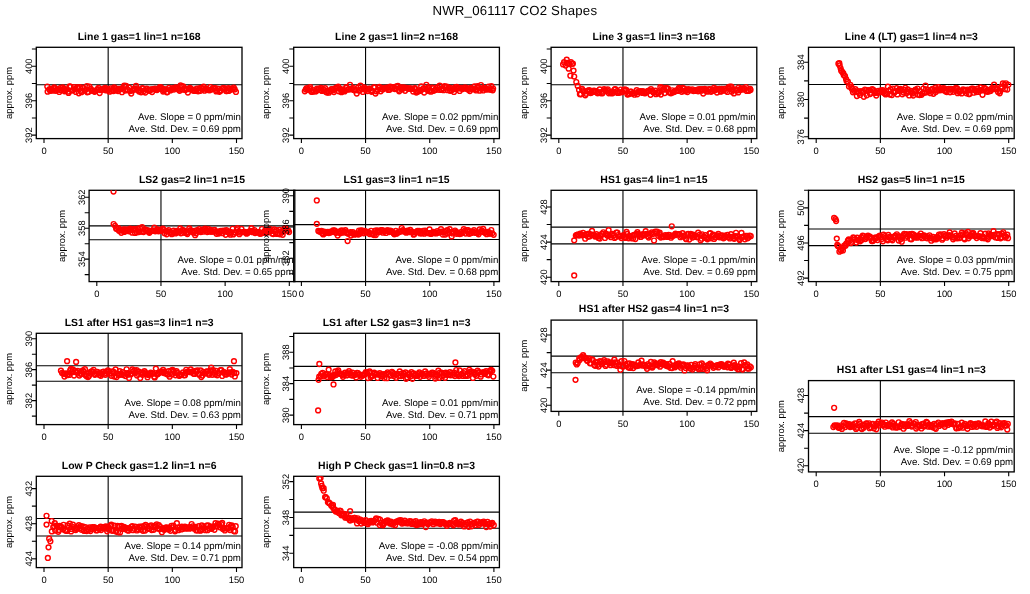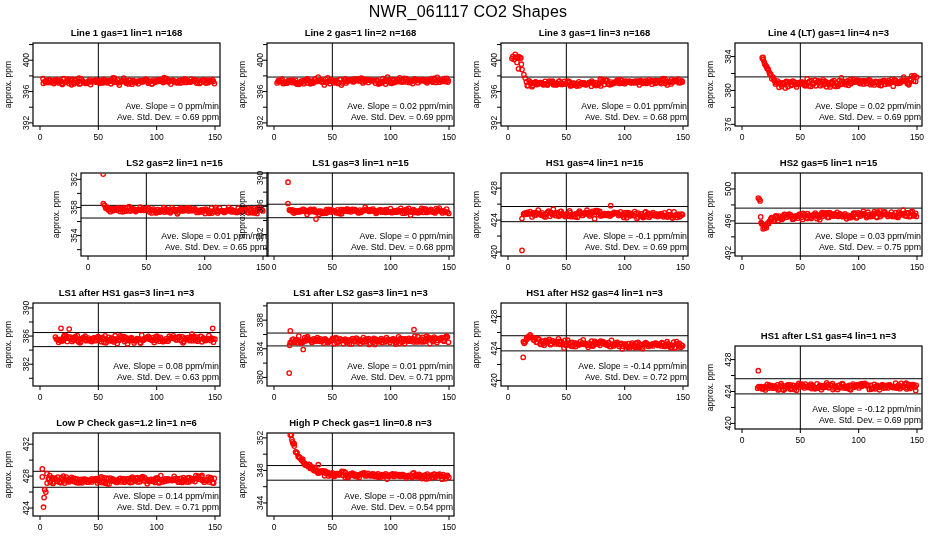--- a/index.html
+++ b/index.html
@@ -2,21 +2,21 @@
 <html><head>
 <meta charset="utf-8">
 <style>
   html,body{margin:0;padding:0;background:#fff;}
   #figure{
     position:relative;width:936px;height:540px;background:#fff;overflow:hidden;
     font-family:"Liberation Sans",sans-serif;
   }
   #figure-title{
     position:absolute;top:3px;left:0;width:936px;text-align:center;
-    font-size:16px;color:#000;letter-spacing:0.2px;
+    font-size:12px;color:#000;letter-spacing:0.2px;
   }
   .cell{position:absolute;width:234px;height:130px;}
   svg text{font-family:"Liberation Sans",sans-serif;}
 </style>
 </head>
 <body>
 
 <div id="figure">
   <div id="figure-title">NWR_061117  CO2 Shapes</div>
   <div id="plots">
@@ -2178,21 +2178,21 @@
             <circle cx="213.5" cy="57.1" r="2.2"></circle>
             <circle cx="214.5" cy="62.3" r="2.2"></circle>
             <circle cx="55.2" cy="93.1" r="2.2"></circle>
             <circle cx="56.3" cy="50.9" r="2.2"></circle>
             <circle cx="69.2" cy="69.5" r="2.2"></circle>
             <circle cx="180.0" cy="49.5" r="2.2"></circle>
           </g>
           <text x="219" y="89" text-anchor="end" font-size="8.8px" fill="#000000">Ave. Slope =  0.01 ppm/min</text>
           <text x="219" y="100" text-anchor="end" font-size="8.8px" fill="#000000">Ave. Std. Dev. =  0.71 ppm</text>
         </svg></div>
-      <div class="cell" style="left: 468px; top: 280px;"><svg width="234" height="130" viewBox="0 0 234 130">
+      <div class="cell" style="left: 468px; top: 268px;"><svg width="234" height="130" viewBox="0 0 234 130">
           <defs>
             <clipPath id="clip10">
               <rect x="33" y="23" width="187" height="83"></rect>
             </clipPath>
           </defs>
           <text x="126.5" y="16" text-anchor="middle" font-size="9.5px" font-weight="bold" fill="#000000">HS1 after HS2 gas=4 lin=1 n=3</text>
           <line x1="98.33333333333334" y1="23" x2="98.33333333333334" y2="106" stroke="#000000" stroke-width="1"></line>
           <line x1="33" y1="55.72115384615365" x2="220" y2="55.72115384615365" stroke="#000000" stroke-width="1"></line>
           <line x1="33" y1="70.88461538461549" x2="220" y2="70.88461538461549" stroke="#000000" stroke-width="1"></line>
           <rect x="33" y="23" width="187" height="83" fill="none" stroke="#000000" stroke-width="1.2"></rect>

